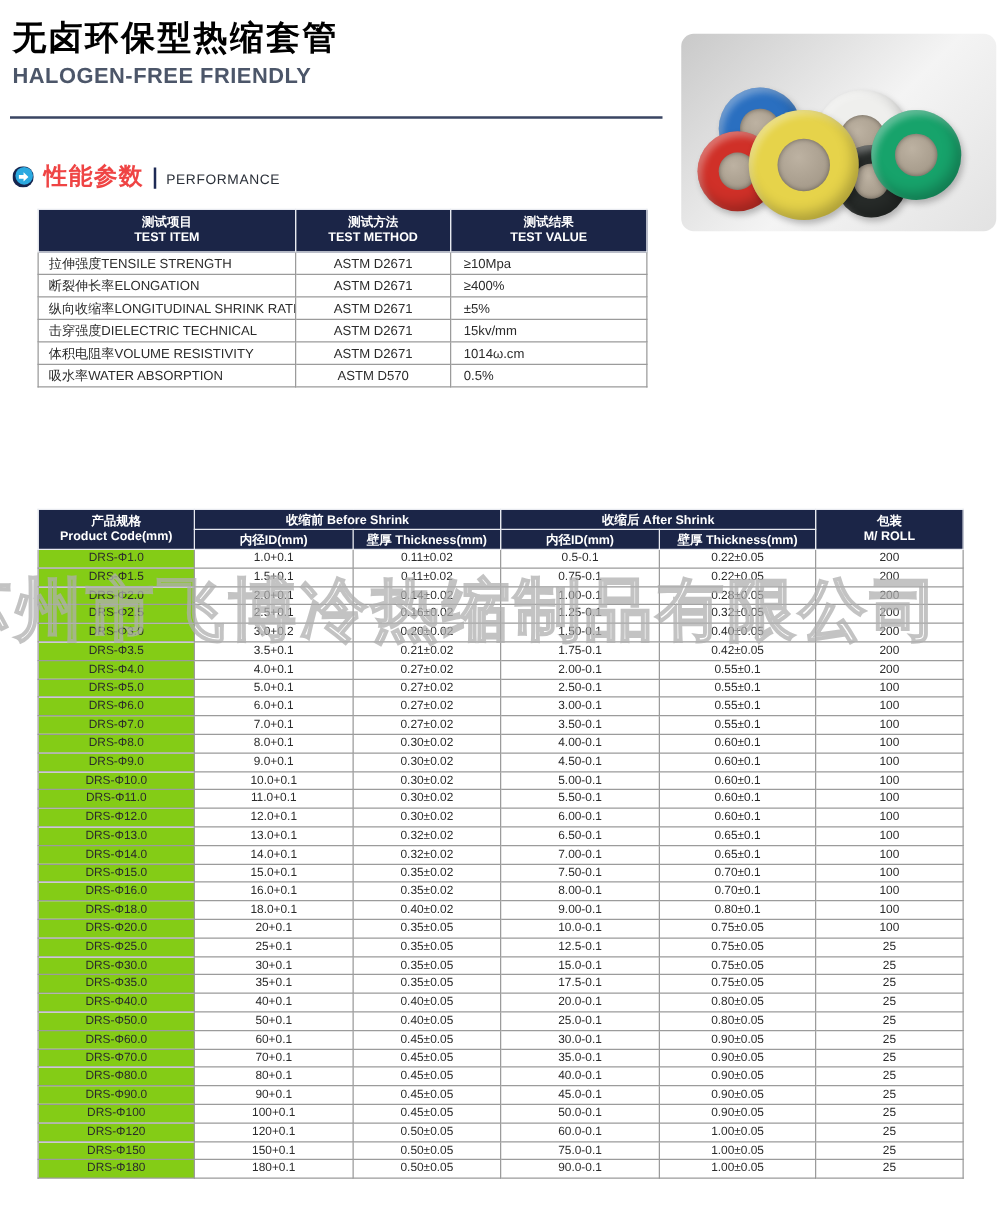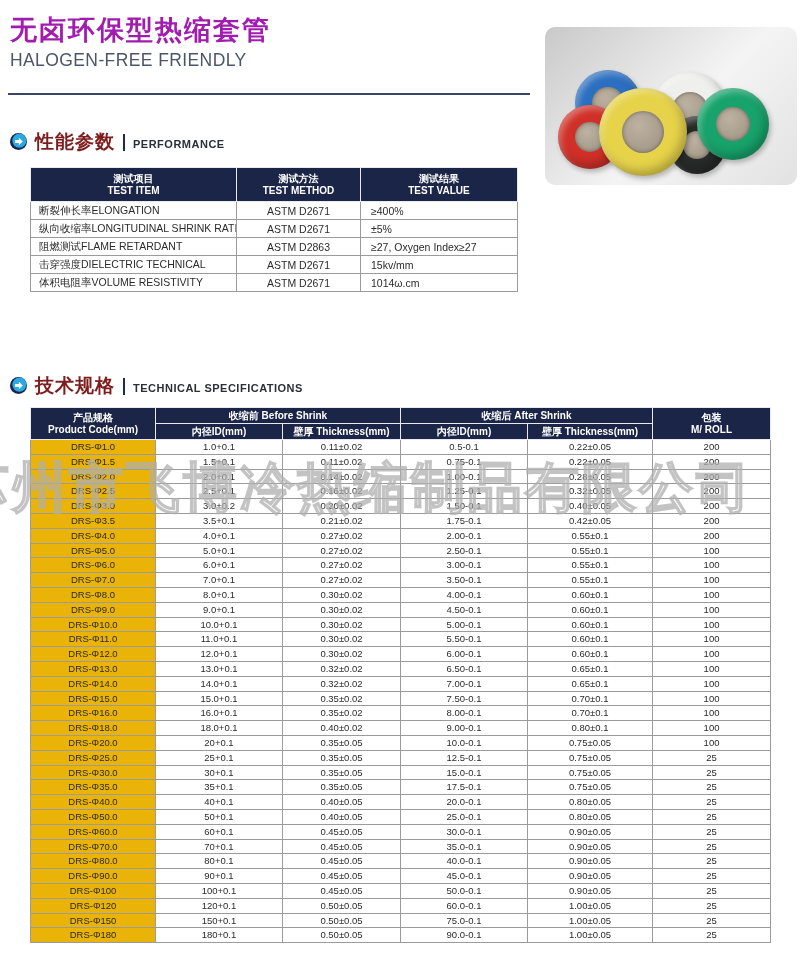--- a/index.html
+++ b/index.html
@@ -1,43 +1,43 @@
 <!DOCTYPE html>
 <html><head>
 <meta charset="utf-8">
 <style>
   html,body{margin:0;padding:0;background:#ffffff;}
   #page{position:relative;width:800px;height:971px;background:#ffffff;overflow:hidden;
         font-family:"Liberation Sans","DejaVu Sans",sans-serif;}
 
   
   .title-cn{position:absolute;left:10px;top:12px;font-size:27px;font-weight:bold;
-            color:#a21caf;letter-spacing:2px;}
-  .title-en{position:absolute;left:10px;top:50px;font-size:17.5px;font-weight:normal;
+            color:#000000;letter-spacing:2px;}
+  .title-en{position:absolute;left:10px;top:50px;font-size:17.5px;font-weight:bold;
             color:#4c5669;line-height:21px;letter-spacing:0.4px;text-align:right;}
   .head-rule{position:absolute;left:8px;top:93px;width:522px;height:2px;background:#3a4563;}
 
   
   .photo{position:absolute;left:545px;top:27px;width:252px;height:158px;border-radius:10px;
          background:linear-gradient(135deg,#c9c9c9 0%,#f4f4f4 55%,#e2e2e2 100%);overflow:hidden;}
   .roll{position:absolute;border-radius:50%;box-shadow:inset -4px -5px 10px rgba(0,0,0,.25), inset 3px 4px 6px rgba(255,255,255,.35), 2px 3px 5px rgba(0,0,0,.25);}
   .core{position:absolute;left:26%;top:26%;width:48%;height:48%;border-radius:50%;
         background:radial-gradient(circle at 40% 35%,#bdb2a2,#9c9181);box-shadow:inset 0 0 4px rgba(0,0,0,.4);}
   .roll-blue {left:30px;top:43px;width:66px;height:66px;z-index:1;}
   .roll-red  {left:13px;top:78px;width:64px;height:64px;z-index:2;}
   .roll-white{left:107px;top:45px;width:76px;height:76px;z-index:2;}
   .roll-black{left:123px;top:89px;width:58px;height:58px;z-index:3;}
   .roll-green{left:152px;top:61px;width:72px;height:72px;z-index:4;}
   .roll-yellow{left:54px;top:61px;width:88px;height:88px;z-index:5;}
 
   
   .section{position:absolute;display:flex;align-items:flex-end;gap:8px;}
-  .section .cn{font-size:19px;font-weight:bold;color:#7f1d1d;letter-spacing:1px;line-height:19px;}
+  .section .cn{font-size:19px;font-weight:bold;color:#ef4444;letter-spacing:1px;line-height:19px;}
   .section .bar{width:2px;height:17px;background:#1e2a55;margin-bottom:0;}
-  .section .en{font-size:11px;font-weight:bold;color:#2a2f38;letter-spacing:0.5px;line-height:13px;}
+  .section .en{font-size:11px;font-weight:normal;color:#2a2f38;letter-spacing:0.5px;line-height:13px;}
   .section .icon{width:17px;height:17px;margin-bottom:1px;}
   #section-performance{left:10px;top:132px;}
   #section-specs{left:10px;top:376px;}
 
   
   table{border-collapse:collapse;table-layout:fixed;}
   th{background:#1b2547;color:#ffffff;font-weight:bold;border:1px solid #e8eaf0;padding:0;}
   td{border:1px solid #9b9b9b;color:#2b2b2b;padding:0;background:#ffffff;overflow:hidden;white-space:nowrap;}
   .hdr-cn{display:block;font-size:10px;line-height:12px;}
   .hdr-en{display:block;font-size:10px;line-height:12px;}
@@ -47,21 +47,21 @@
   #perf-table th{height:33px;}
   #perf-table td{height:17px;font-size:10.5px;}
   #perf-table td.item{text-align:left;padding-left:8px;}
   #perf-table td.method{text-align:center;}
   #perf-table td.value{text-align:left;padding-left:10px;}
 
   
   #spec-table{position:absolute;left:30px;top:407px;width:740px;}
   #spec-table th{height:15px;font-size:10px;}
   #spec-table td{height:13.8px;font-size:9.5px;text-align:center;line-height:13.8px;}
-  #spec-table td.code{background:#eab308;}
+  #spec-table td.code{background:#84cc16;}
 
   
   .watermark{position:absolute;left:-45px;top:452px;width:900px;z-index:10;
              font-size:54px;font-weight:bold;letter-spacing:3px;white-space:nowrap;
              color:transparent;-webkit-text-stroke:1.5px rgba(175,175,175,0.75);
              pointer-events:none;}
 </style>
 </head>
 <body>
 
@@ -122,65 +122,60 @@
           <span class="hdr-en">TEST METHOD</span>
         </th>
         <th>
           <span class="hdr-cn">测试结果</span>
           <span class="hdr-en">TEST VALUE</span>
         </th>
       </tr>
     </thead>
     <tbody>
 
+        <tr>
+          <td class="item">拉伸强度TENSILE STRENGTH</td>
+          <td class="method">ASTM D2671</td>
+          <td class="value">≥10Mpa</td>
+        </tr>
 
         <tr>
           <td class="item">断裂伸长率ELONGATION</td>
           <td class="method">ASTM D2671</td>
           <td class="value">≥400%</td>
         </tr>
 
         <tr>
           <td class="item">纵向收缩率LONGITUDINAL SHRINK RATIO</td>
           <td class="method">ASTM D2671</td>
           <td class="value">±5%</td>
         </tr>
 
 
-        <tr>
-          <td class="item">阻燃测试FLAME RETARDANT</td>
-          <td class="method">ASTM D2863</td>
-          <td class="value">≥27, Oxygen Index≥27</td>
-        </tr>
 
         <tr>
           <td class="item">击穿强度DIELECTRIC TECHNICAL</td>
           <td class="method">ASTM D2671</td>
           <td class="value">15kv/mm</td>
         </tr>
 
         <tr>
           <td class="item">体积电阻率VOLUME RESISTIVITY</td>
           <td class="method">ASTM D2671</td>
           <td class="value">1014ω.cm</td>
         </tr>
 
+        <tr>
+          <td class="item">吸水率WATER ABSORPTION</td>
+          <td class="method">ASTM D570</td>
+          <td class="value">0.5%</td>
+        </tr>
       </tbody>
   </table>
 
-  <div class="section" id="section-specs">
-    <svg class="icon" viewBox="0 0 20 20">
-      <circle cx="10" cy="10" r="10" fill="#16254e"></circle>
-      <circle cx="11" cy="9" r="8.3" fill="#2ba9e0"></circle>
-      <path d="M6 8.2 h4.4 V5.6 L15 10 l-4.6 4.4 V11.8 H6 Z" fill="#ffffff"></path>
-    </svg>
-    <span class="cn">技术规格</span>
-    <span class="bar"></span>
-    <span class="en">TECHNICAL SPECIFICATIONS</span>
-  </div>
 
   <table id="spec-table">
     <colgroup>
       <col style="width:125px">
         <col style="width:127px">
         <col style="width:118px">
       <col style="width:127px">
         <col style="width:125px">
         <col style="width:118px">
     </colgroup>

